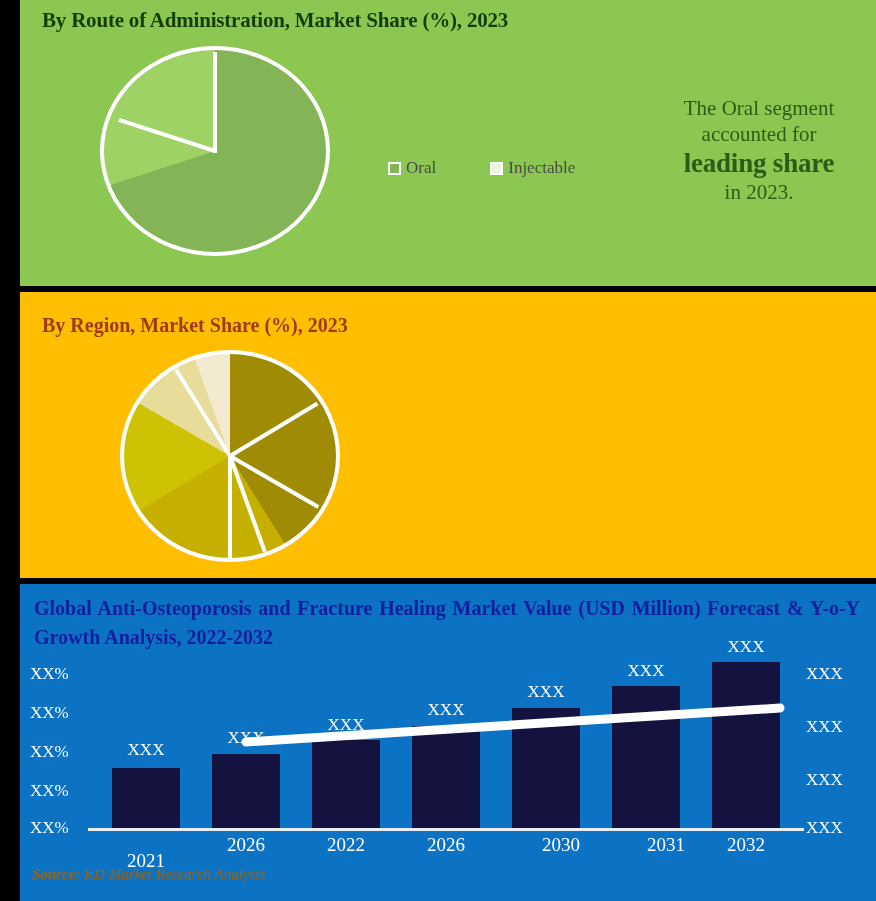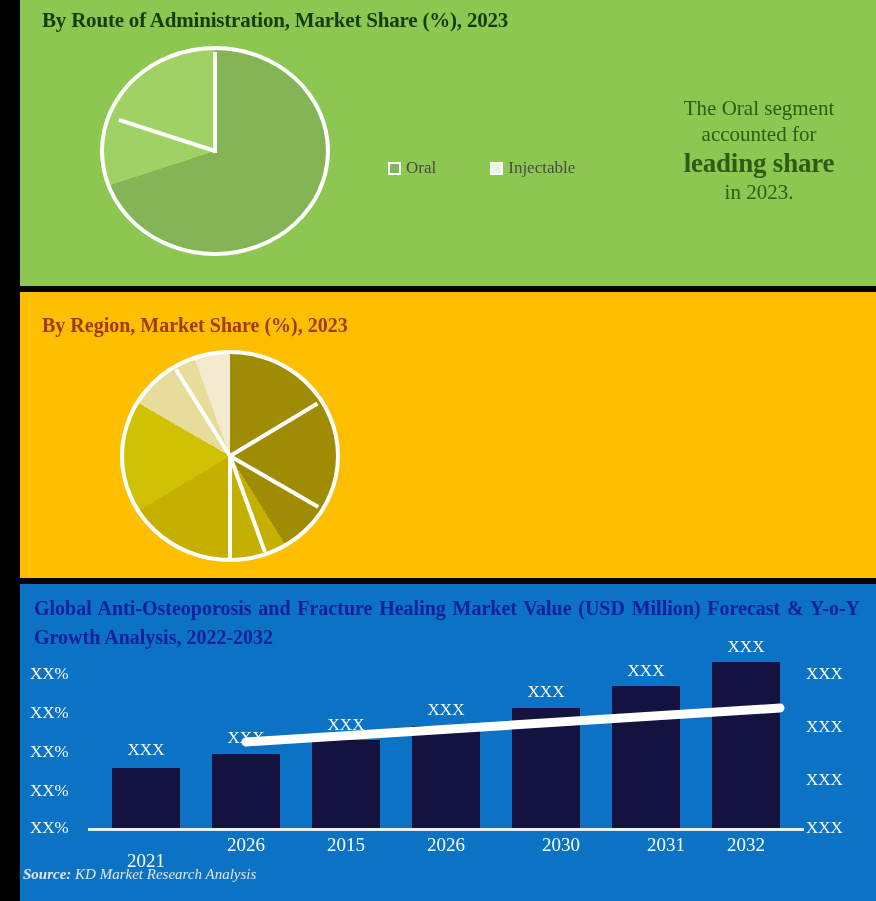--- a/index.html
+++ b/index.html
@@ -58,21 +58,21 @@
       font-weight:bold;color:#12209e;line-height:1.45;text-align:justify;}
 
   #plot{position:absolute;left:90px;top:660px;width:712px;height:170px;}
   .baseline{position:absolute;left:88px;top:828px;width:716px;height:3px;background:#e8eef4;}
   .bar{position:absolute;bottom:0;background:#14123f;}
   .bar-lbl{position:absolute;font-size:17px;color:#ffffff;text-align:center;white-space:nowrap;}
   .yr-lbl{position:absolute;top:834px;font-size:19px;color:#ffffff;text-align:center;}
   .ax-left{position:absolute;left:30px;font-size:17px;color:#ffffff;}
   .ax-right{position:absolute;left:806px;font-size:17px;color:#ffffff;}
   #trend{position:absolute;left:90px;top:660px;width:712px;height:170px;pointer-events:none;}
-  .source{position:absolute;left:23px;top:866px;font-size:15px;color:#e5e5e5;font-style:italic;}
+  .source{position:absolute;left:32px;top:866px;font-size:15px;color:#a16207;font-style:italic;}
   .source b{font-style:italic;font-weight:bold;}
 </style>
 </head>
 <body>
 
 <div class="page">
 
   <div class="section" id="sec-green">
     <div class="sec-title">By Route of Administration, Market Share (%), 2023</div>
 
@@ -151,21 +151,21 @@
   <div class="bar-lbl" style="left:112px;top:740px;width:68px;">XXX</div>
   <div class="bar-lbl" style="left:212px;top:728px;width:68px;">XXX</div>
   <div class="bar-lbl" style="left:312px;top:715px;width:68px;">XXX</div>
   <div class="bar-lbl" style="left:412px;top:700px;width:68px;">XXX</div>
   <div class="bar-lbl" style="left:512px;top:682px;width:68px;">XXX</div>
   <div class="bar-lbl" style="left:612px;top:661px;width:68px;">XXX</div>
   <div class="bar-lbl" style="left:712px;top:637px;width:68px;">XXX</div>
 
   <div class="yr-lbl" style="left:112px;width:68px;margin-top:16px;">2021</div>
   <div class="yr-lbl" style="left:212px;width:68px;">2026</div>
-  <div class="yr-lbl" style="left:312px;width:68px;">2015</div>
+  <div class="yr-lbl" style="left:312px;width:68px;">2022</div>
   <div class="yr-lbl" style="left:412px;width:68px;">2026</div>
   <div class="yr-lbl" style="left:512px;width:68px;text-align:right;">2030</div>
   <div class="yr-lbl" style="left:632px;width:68px;">2031</div>
   <div class="yr-lbl" style="left:712px;width:68px;">2032</div>
 
   <div class="source">
     <b>Source:</b>
     <span>KD Market Research Analysis</span>
   </div>
 

